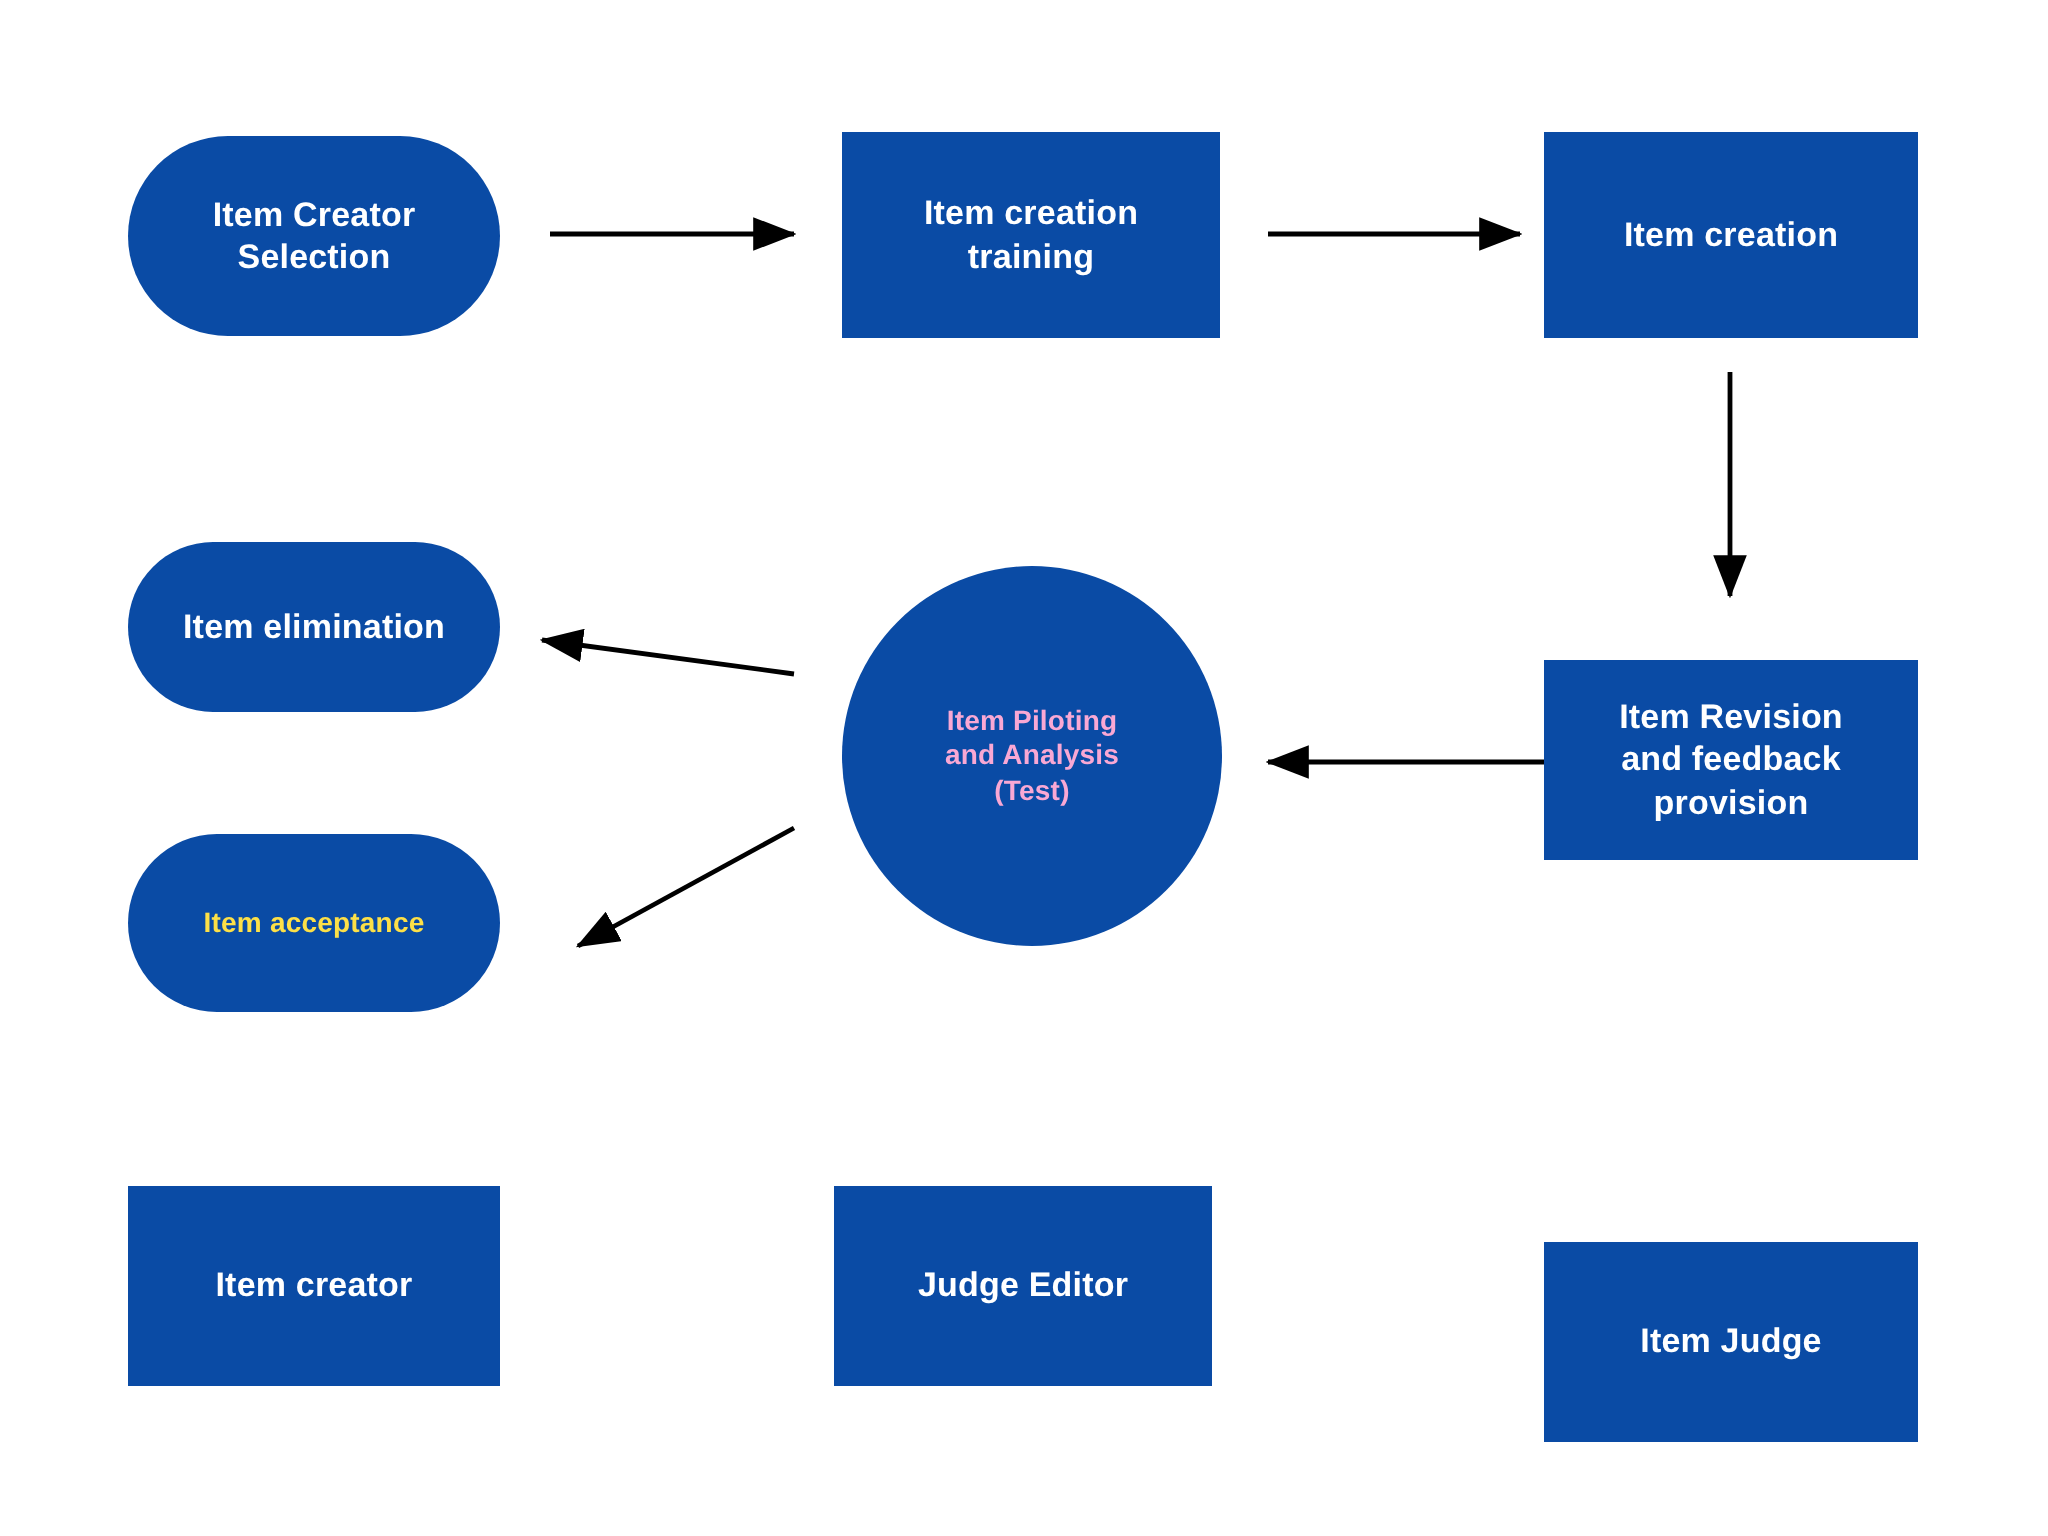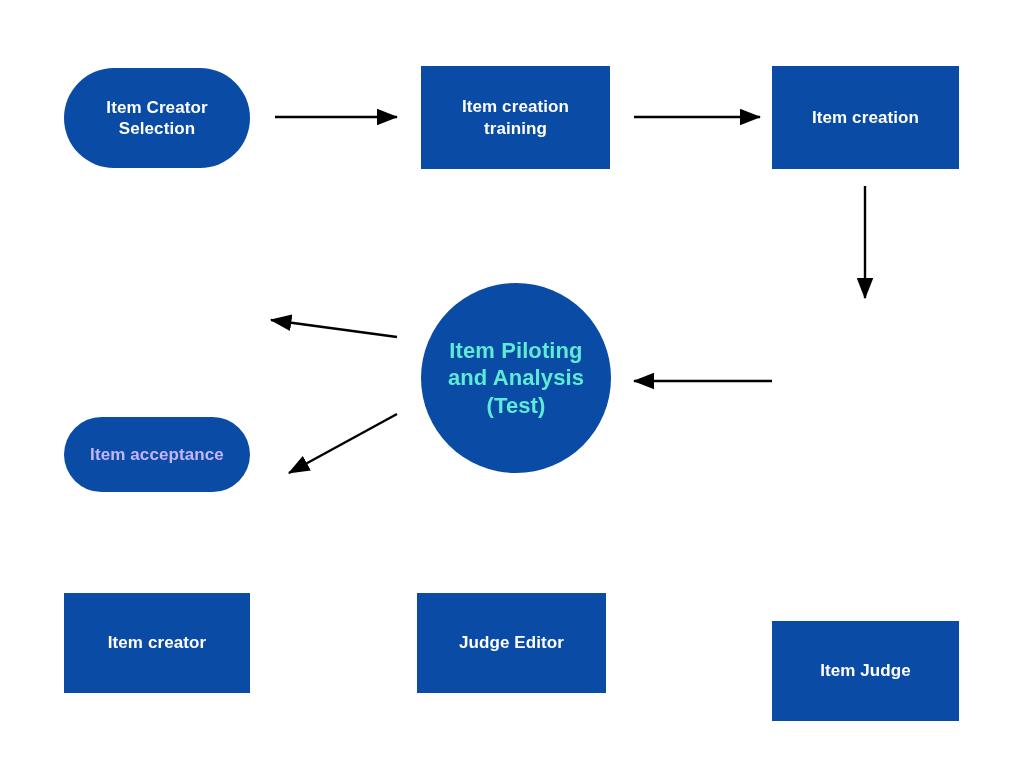--- a/index.html
+++ b/index.html
@@ -52,27 +52,31 @@
 <div id="canvas" style="background: rgb(255, 255, 255);">
 
   <div class="node shape-pill" style="left: 64px; top: 68px; width: 186px; height: 100px; font-size: 17px; background: rgb(10, 75, 165); color: rgb(255, 255, 255);">Item Creator
 Selection</div>
 
   <div class="node shape-rect" style="left: 421px; top: 66px; width: 189px; height: 103px; font-size: 17px; background: rgb(10, 75, 165); color: rgb(255, 255, 255);">Item creation
 training</div>
 
   <div class="node shape-rect" style="left: 772px; top: 66px; width: 187px; height: 103px; font-size: 17px; background: rgb(10, 75, 165); color: rgb(255, 255, 255);">Item creation</div>
 
+  <div class="node shape-pill" style="left: 64px; top: 271px; width: 186px; height: 85px; font-size: 17px; background: rgb(10, 75, 165); color: rgb(255, 255, 255);">Item elimination</div>
 
-  <div class="node shape-pill" style="left: 64px; top: 417px; width: 186px; height: 75px; font-size: 17px; background: rgb(10, 75, 165); color: #c4b5fd;">Item acceptance</div>
+  <div class="node shape-pill" style="left: 64px; top: 417px; width: 186px; height: 89px; font-size: 14px; background: rgb(10, 75, 165); color: #fde047;">Item acceptance</div>
 
-  <div class="node shape-circle" style="left: 421px; top: 283px; width: 190px; height: 190px; font-size: 22px; background: rgb(10, 75, 165); color: #5eead4;">Item Piloting
+  <div class="node shape-circle" style="left: 421px; top: 283px; width: 190px; height: 190px; font-size: 14px; background: rgb(10, 75, 165); color: #f9a8d4;">Item Piloting
 and  Analysis
 (Test)</div>
 
+  <div class="node shape-rect" style="left: 772px; top: 330px; width: 187px; height: 100px; font-size: 17px; background: rgb(10, 75, 165); color: rgb(255, 255, 255);">Item Revision
+and feedback
+provision</div>
 
   <div class="node shape-rect" style="left: 64px; top: 593px; width: 186px; height: 100px; font-size: 17px; background: rgb(10, 75, 165); color: rgb(255, 255, 255);">Item creator</div>
 
   <div class="node shape-rect" style="left: 417px; top: 593px; width: 189px; height: 100px; font-size: 17px; background: rgb(10, 75, 165); color: rgb(255, 255, 255);">Judge Editor</div>
 
   <div class="node shape-rect" style="left: 772px; top: 593px; width: 187px; height: 100px; font-size: 17px; background: rgb(10, 75, 165); color: rgb(255, 255, 255); margin-top: 28px;">Item Judge</div>
 
   <svg class="svg-layer" viewBox="0 0 1024 768" xmlns="http://www.w3.org/2000/svg">
     <defs>
       <marker id="arrowhead" markerWidth="9" markerHeight="7" refX="8.5" refY="3.5" orient="auto" markerUnits="strokeWidth">

